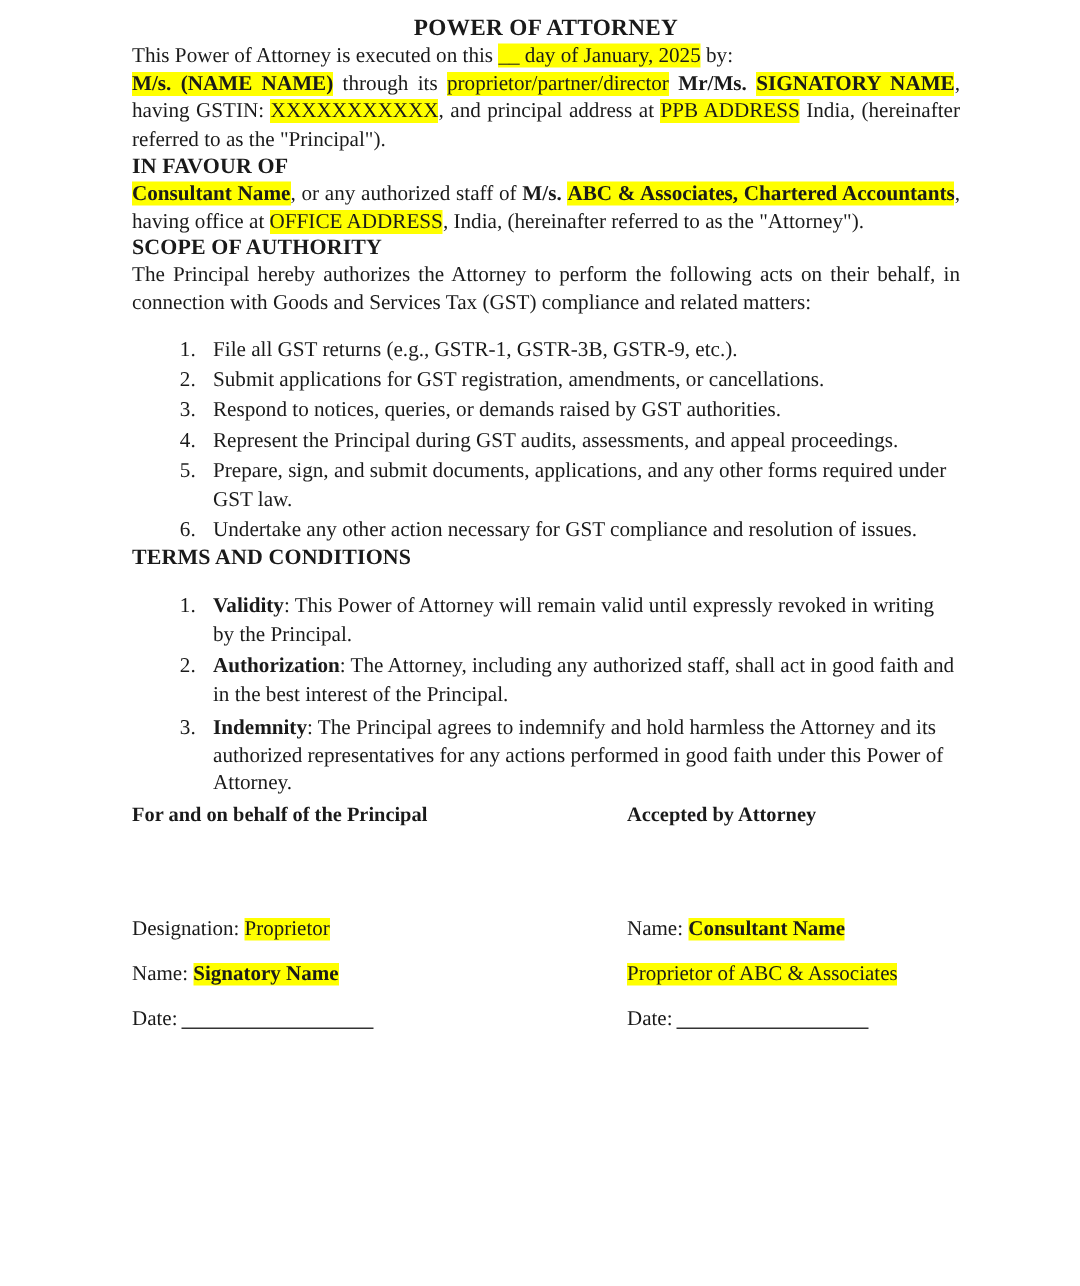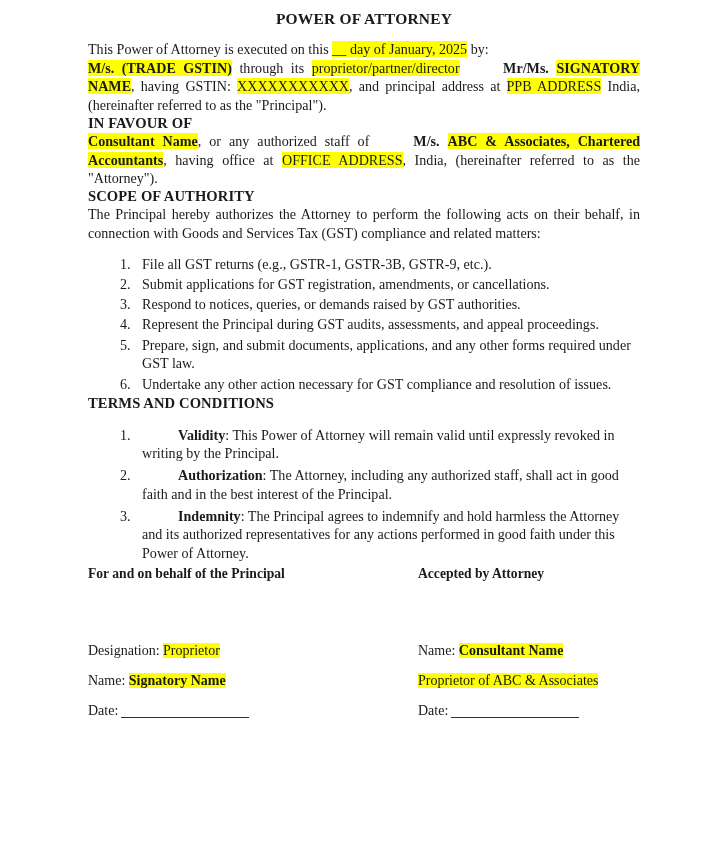--- a/index.html
+++ b/index.html
@@ -20,21 +20,21 @@
     height: 857px;
     background: #ffffff;
     box-sizing: border-box;
     padding: 6px 80px 0 88px;
   }
   .title {
     text-align: center;
     font-weight: bold;
     font-size: 15.5px;
     letter-spacing: 0.2px;
-    margin: 4px 0 12px 0;
+    margin: 4px 0 0 0;
   }
   .subtitle {
     text-align: center;
     font-weight: bold;
     font-size: 13.2px;
     letter-spacing: 0.2px;
     margin: 22px 0 0 0;
   }
   p.body {
     font-size: 14.1px;
@@ -72,21 +72,21 @@
   }
   ol.terms li {
     margin-bottom: 3px;
   }
 
   mark.hl {
     background: #ffff00;
     color: inherit;
     padding: 0;
   }
-  .b { font-weight: bold; padding-left: 36px; }
+  .b { font-weight: bold; }
 
   .sigrow {
     display: flex;
   }
   .sig-col-left {
     width: 330px;
     flex: 0 0 330px;
   }
   .sig-col-right {
     flex: 1 1 auto;
@@ -118,21 +118,21 @@
 
 <div class="page">
 
   <h1 class="title">POWER OF ATTORNEY</h1>
 
   <p class="body p-intro">
     <span>This Power of Attorney is executed on this </span><mark class="hl">__ day of January, 2025</mark><span> by:</span>
   </p>
 
   <p class="body p-principal">
-    <mark class="hl b">M/s. (TRADE GSTIN)</mark><span> through its </span><mark class="hl">proprietor/partner/director</mark><span class="b"> Mr/Ms. </span><mark class="hl b">SIGNATORY NAME</mark><span>, having GSTIN: </span><mark class="hl">XXXXXXXXXXX</mark><span>, and principal address at </span><mark class="hl">PPB ADDRESS</mark><span> India, (hereinafter referred to as the "Principal").</span>
+    <mark class="hl b">M/s. (NAME NAME)</mark><span> through its </span><mark class="hl">proprietor/partner/director</mark><span class="b"> Mr/Ms. </span><mark class="hl b">SIGNATORY NAME</mark><span>, having GSTIN: </span><mark class="hl">XXXXXXXXXXX</mark><span>, and principal address at </span><mark class="hl">PPB ADDRESS</mark><span> India, (hereinafter referred to as the "Principal").</span>
   </p>
 
   <h2 class="section h-infavour">IN FAVOUR OF</h2>
 
   <p class="body p-attorney">
     <mark class="hl b">Consultant Name</mark><span>, or any authorized staff of </span><span class="b">M/s.</span> <mark class="hl b">ABC &amp; Associates, Chartered Accountants</mark><span>, having office at </span><mark class="hl">OFFICE ADDRESS</mark><span>, India, (hereinafter referred to as the "Attorney").</span>
   </p>
 
   <h2 class="section h-scope">SCOPE OF AUTHORITY</h2>
 

